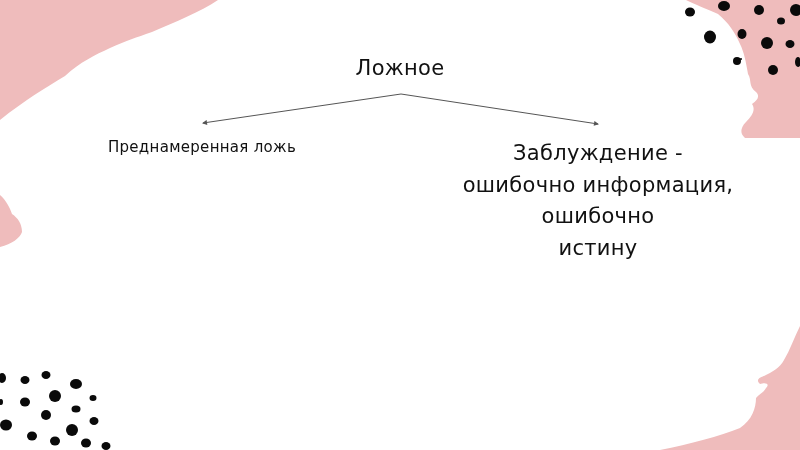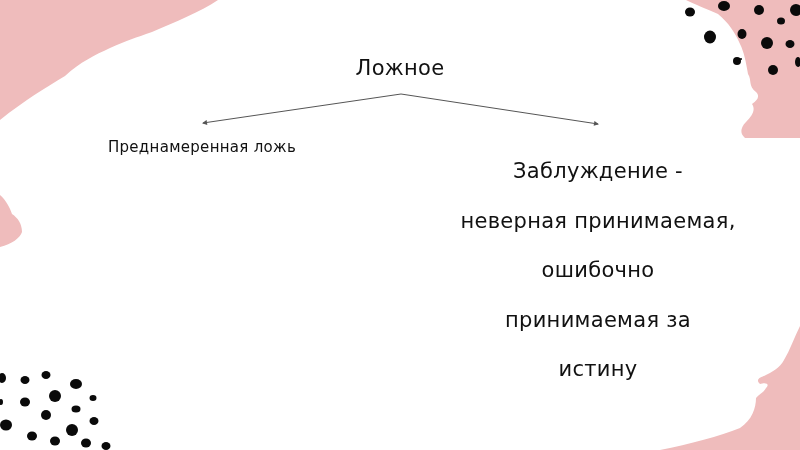--- a/index.html
+++ b/index.html
@@ -13,21 +13,21 @@
     .txt {
       position: absolute; color: #111111; text-align: center;
       font-family: "DejaVu Sans", sans-serif;
       letter-spacing: 0.3px;
     }
     .root-label { left: 300px; top: 56px; width: 200px; font-size: 21px; }
     .left-label { left: 20px; top: 138px; width: 364px; font-size: 15px; }
     .right-label {
       left: 418px; top: 138px; width: 360px; font-size: 21px; line-height: 31.5px;
     }
-    .right-label span { display: block; margin-top: 18px; }
+    .right-label span { display: block; }
   </style>
 </head>
 <body>
 
 <div class="slide">
 
   <svg class="deco" viewBox="0 0 800 450" xmlns="http://www.w3.org/2000/svg">
 
     <path fill="#efbcbc" d="M0,0 L218,0 C200,12 175,22 152,32 C135,38 128,40 110,48 C95,55 80,62 65,76 C45,88 25,100 0,120 Z"></path>
 
@@ -83,19 +83,18 @@
     <line x1="401" y1="94" x2="203" y2="123" stroke="#555555" stroke-width="1" marker-end="url(#ah)"></line>
     <line x1="401" y1="94" x2="598" y2="124" stroke="#555555" stroke-width="1" marker-end="url(#ah)"></line>
   </svg>
 
   <div class="txt root-label">Ложное</div>
 
   <div class="txt left-label">Преднамеренная ложь</div>
 
   <div class="txt right-label">
     <span>Заблуждение -</span>
-    <span>неверная принимаемая,</span>
+    <span>ошибочно информация,</span>
     <span>ошибочно</span>
-    <span>принимаемая за</span>
     <span>истину</span>
   </div>
 
 </div>
 
 </body></html>

